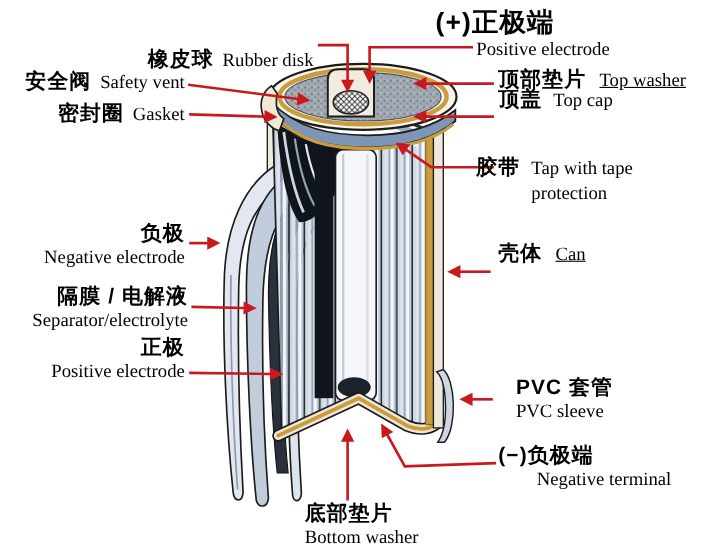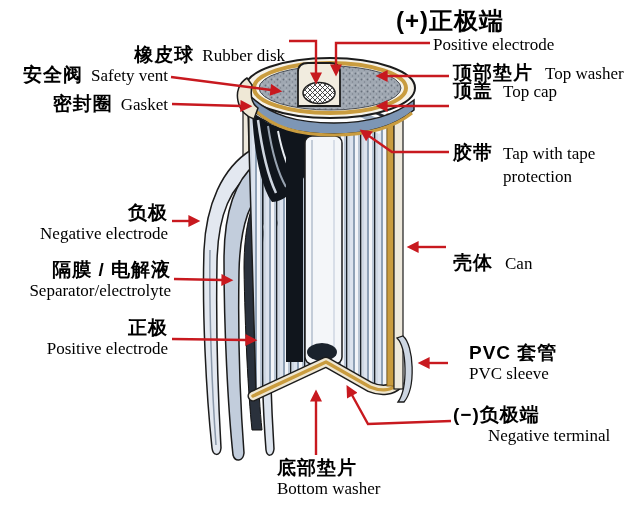--- a/index.html
+++ b/index.html
@@ -11,21 +11,21 @@
   .lbl{position:absolute;color:#000;white-space:nowrap;line-height:1.15;}
   .zh{
     font-family:"Liberation Sans",sans-serif;font-weight:bold;font-size:19px;
     letter-spacing:1px;color:#000;
   }
   .zh.big{font-size:24px;}
   .en{
     font-family:"Liberation Serif",serif;font-size:17px;color:#000;
   }
   .row{display:flex;align-items:baseline;}
-  .gap8{margin-left:8px;} .gap10{margin-left:10px;} .gap12{margin-left:12px;}
+  .gap8{margin-left:8px;} .gap10{margin-left:10px;} .gap12{margin-left:12px;text-decoration:underline;}
   .right{text-align:right;}
   .wrap{white-space:normal;display:inline-block;vertical-align:top;}
 </style>
 </head>
 <body>
 
 <div id="stage">
 
   <svg id="scene" viewBox="0 0 639 506">
     <defs>
@@ -157,46 +157,46 @@
   <div class="lbl right" style="left:0px;top:202px;width:168px;">
     <div class="zh">负极</div>
     <div class="en">Negative electrode</div>
   </div>
 
   <div class="lbl right" style="left:0px;top:259px;width:171px;">
     <div class="zh">隔膜 / 电解液</div>
     <div class="en">Separator/electrolyte</div>
   </div>
 
-  <div class="lbl right" style="left:0px;top:317px;width:168px;">
+  <div class="lbl right" style="left:0px;top:306px;width:168px;">
     <div class="zh">正极</div>
     <div class="en">Positive electrode</div>
   </div>
 
   <div class="lbl" style="left:396px;top:7px;">
     <div class="zh big">(+)正极端</div>
     <div class="en" style="margin-left:37px;">Positive electrode</div>
   </div>
 
   <div class="lbl row" style="left:453px;top:62px;text-align:center;">
     <span class="zh">顶部垫片</span>
       <span class="en gap12">Top washer</span>
   </div>
 
   <div class="lbl row" style="left:453px;top:80px;">
     <span class="zh">顶盖</span>
       <span class="en gap10">Top cap</span>
   </div>
 
-  <div class="lbl row" style="left:453px;top:142px;justify-content:center;">
+  <div class="lbl row" style="left:433px;top:142px;justify-content:center;">
     <span class="zh">胶带</span>
       <span class="en gap10 wrap" style="width:102px;line-height:1.35;">Tap with tape protection</span>
   </div>
 
-  <div class="lbl row" style="left:453px;top:252px;">
+  <div class="lbl row" style="left:453px;top:220px;">
     <span class="zh">壳体</span>
       <span class="en gap12">Can</span>
   </div>
 
   <div class="lbl" style="left:453px;top:342px;margin-left:16px;">
     <div class="zh">PVC 套管</div>
     <div class="en">PVC sleeve</div>
   </div>
 
   <div class="lbl" style="left:453px;top:404px;">

